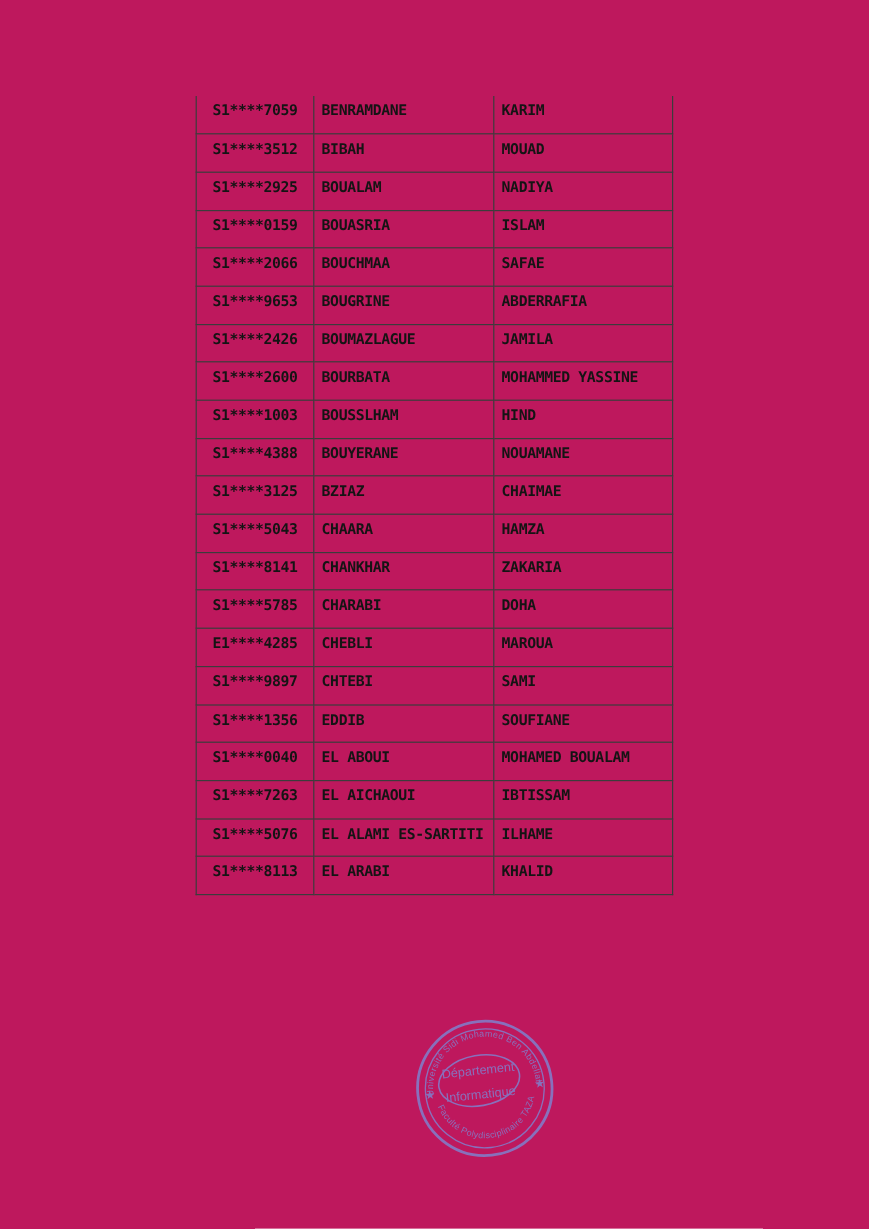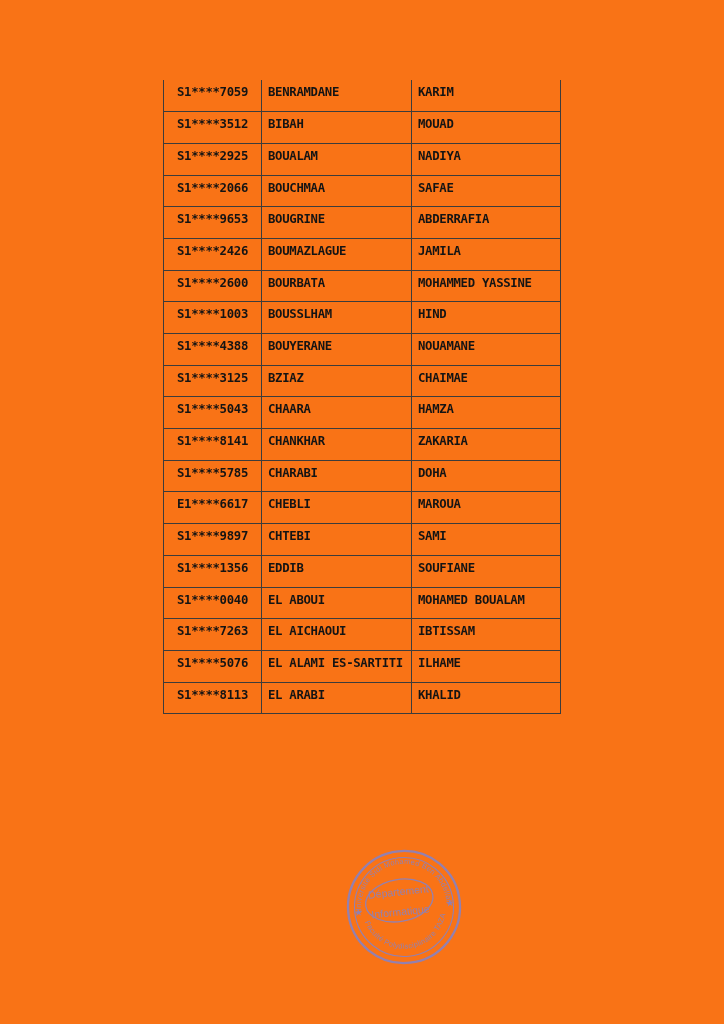--- a/index.html
+++ b/index.html
@@ -4,21 +4,21 @@
 <style>
   html, body {
     margin: 0;
     padding: 0;
     background: #ffffff;
   }
   .page {
     position: relative;
     width: 724px;
     height: 1024px;
-    background: #f97316;
+    background: #be185d;
     overflow: hidden;
     font-family: "DejaVu Sans Mono", monospace;
   }
   
   table.roster {
     position: absolute;
     left: 163px;
     top: 80px;
     width: 397px;
     border-collapse: collapse;
@@ -76,20 +76,25 @@
           <td>S1****3512</td>
           <td>BIBAH</td>
           <td>MOUAD</td>
         </tr>
         <tr>
           <td>S1****2925</td>
           <td>BOUALAM</td>
           <td>NADIYA</td>
         </tr>
         <tr>
+          <td>S1****0159</td>
+          <td>BOUASRIA</td>
+          <td>ISLAM</td>
+        </tr>
+        <tr>
           <td>S1****2066</td>
           <td>BOUCHMAA</td>
           <td>SAFAE</td>
         </tr>
         <tr>
           <td>S1****9653</td>
           <td>BOUGRINE</td>
           <td>ABDERRAFIA</td>
         </tr>
         <tr>
@@ -126,21 +131,21 @@
           <td>S1****8141</td>
           <td>CHANKHAR</td>
           <td>ZAKARIA</td>
         </tr>
         <tr>
           <td>S1****5785</td>
           <td>CHARABI</td>
           <td>DOHA</td>
         </tr>
         <tr>
-          <td>E1****6617</td>
+          <td>E1****4285</td>
           <td>CHEBLI</td>
           <td>MAROUA</td>
         </tr>
         <tr>
           <td>S1****9897</td>
           <td>CHTEBI</td>
           <td>SAMI</td>
         </tr>
         <tr>
           <td>S1****1356</td>

